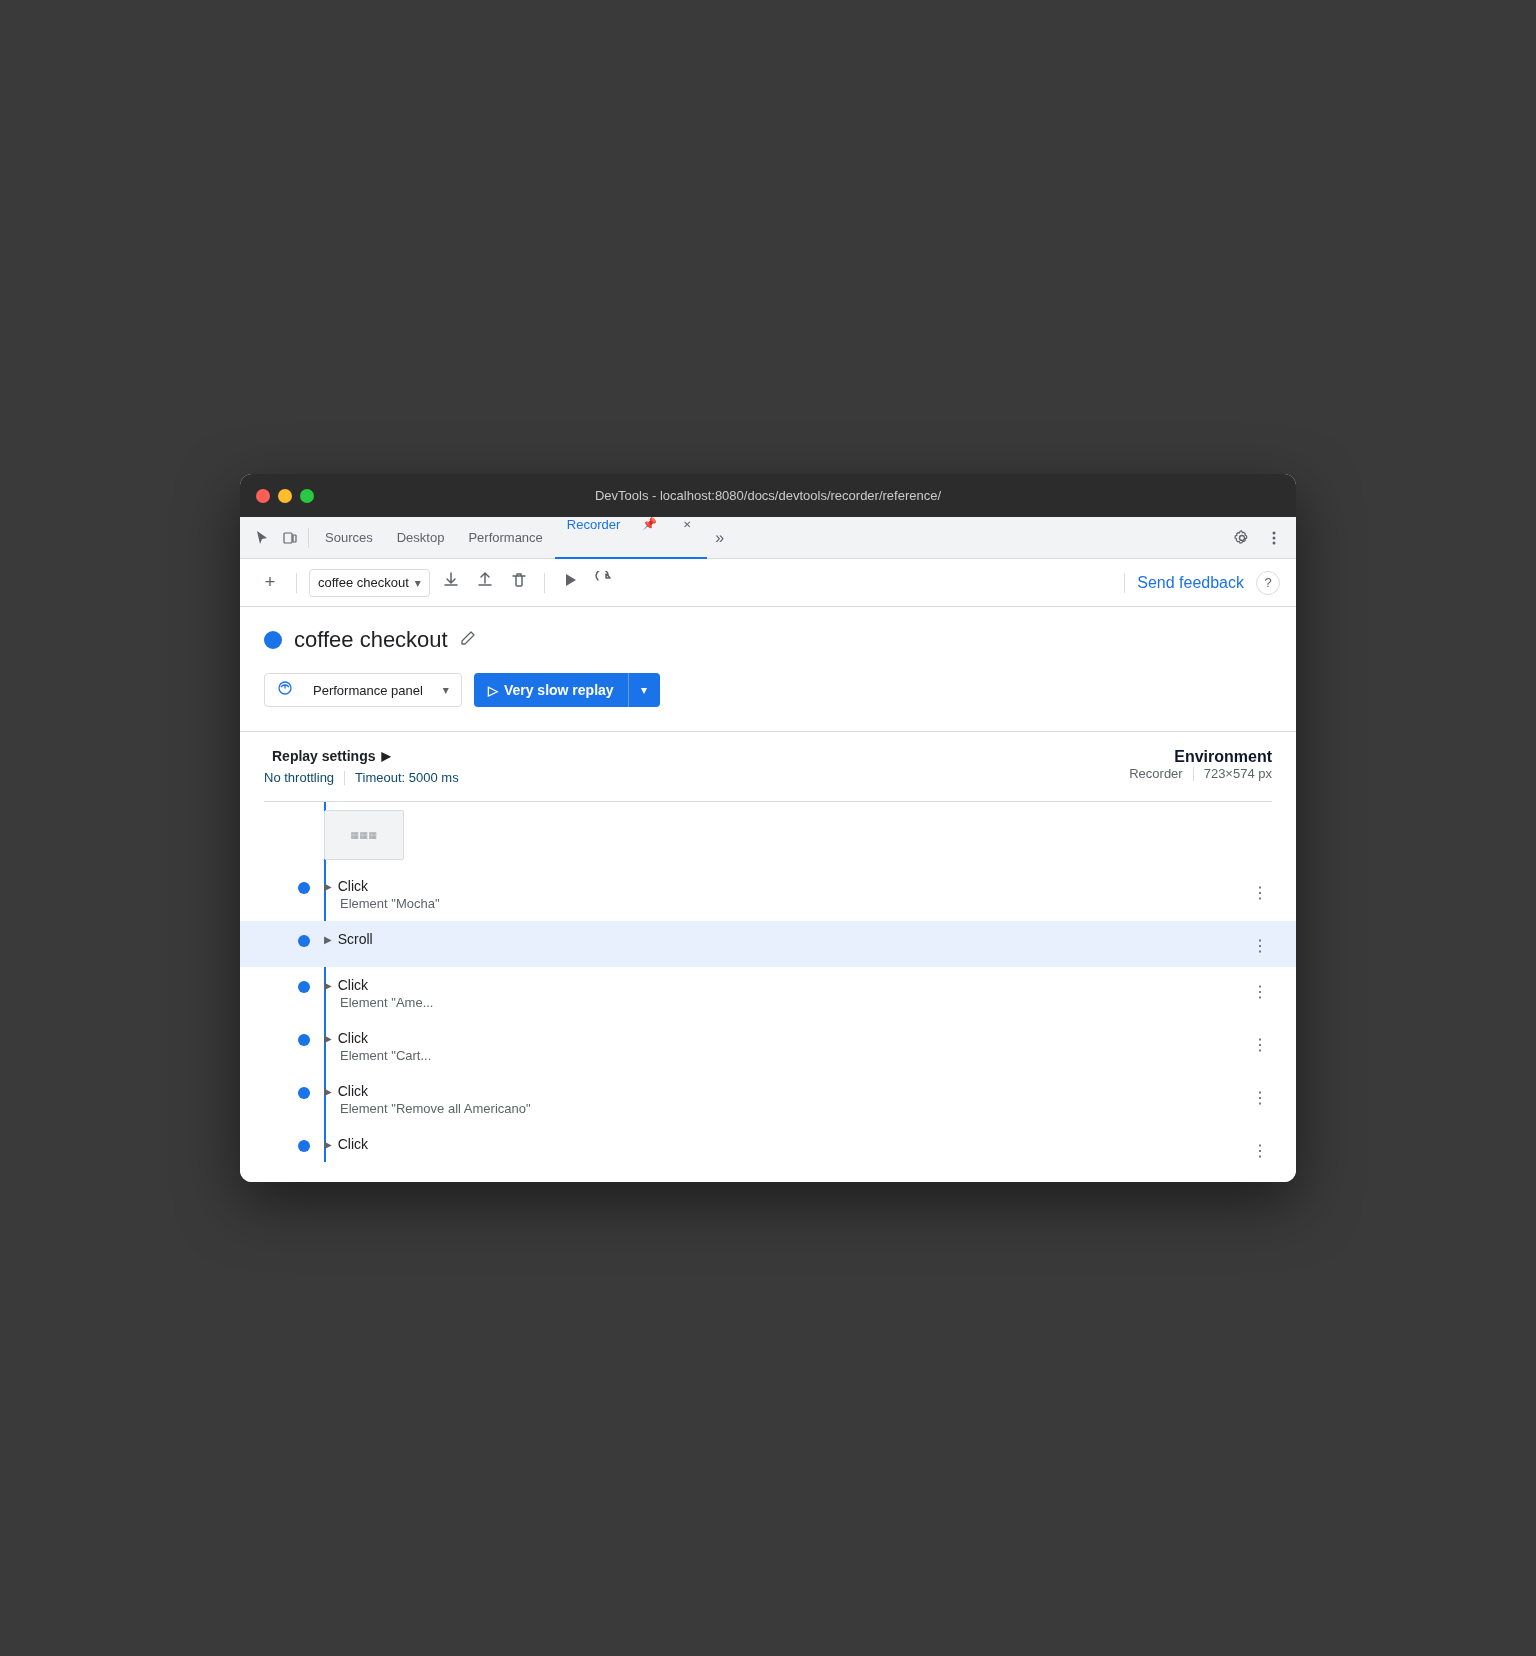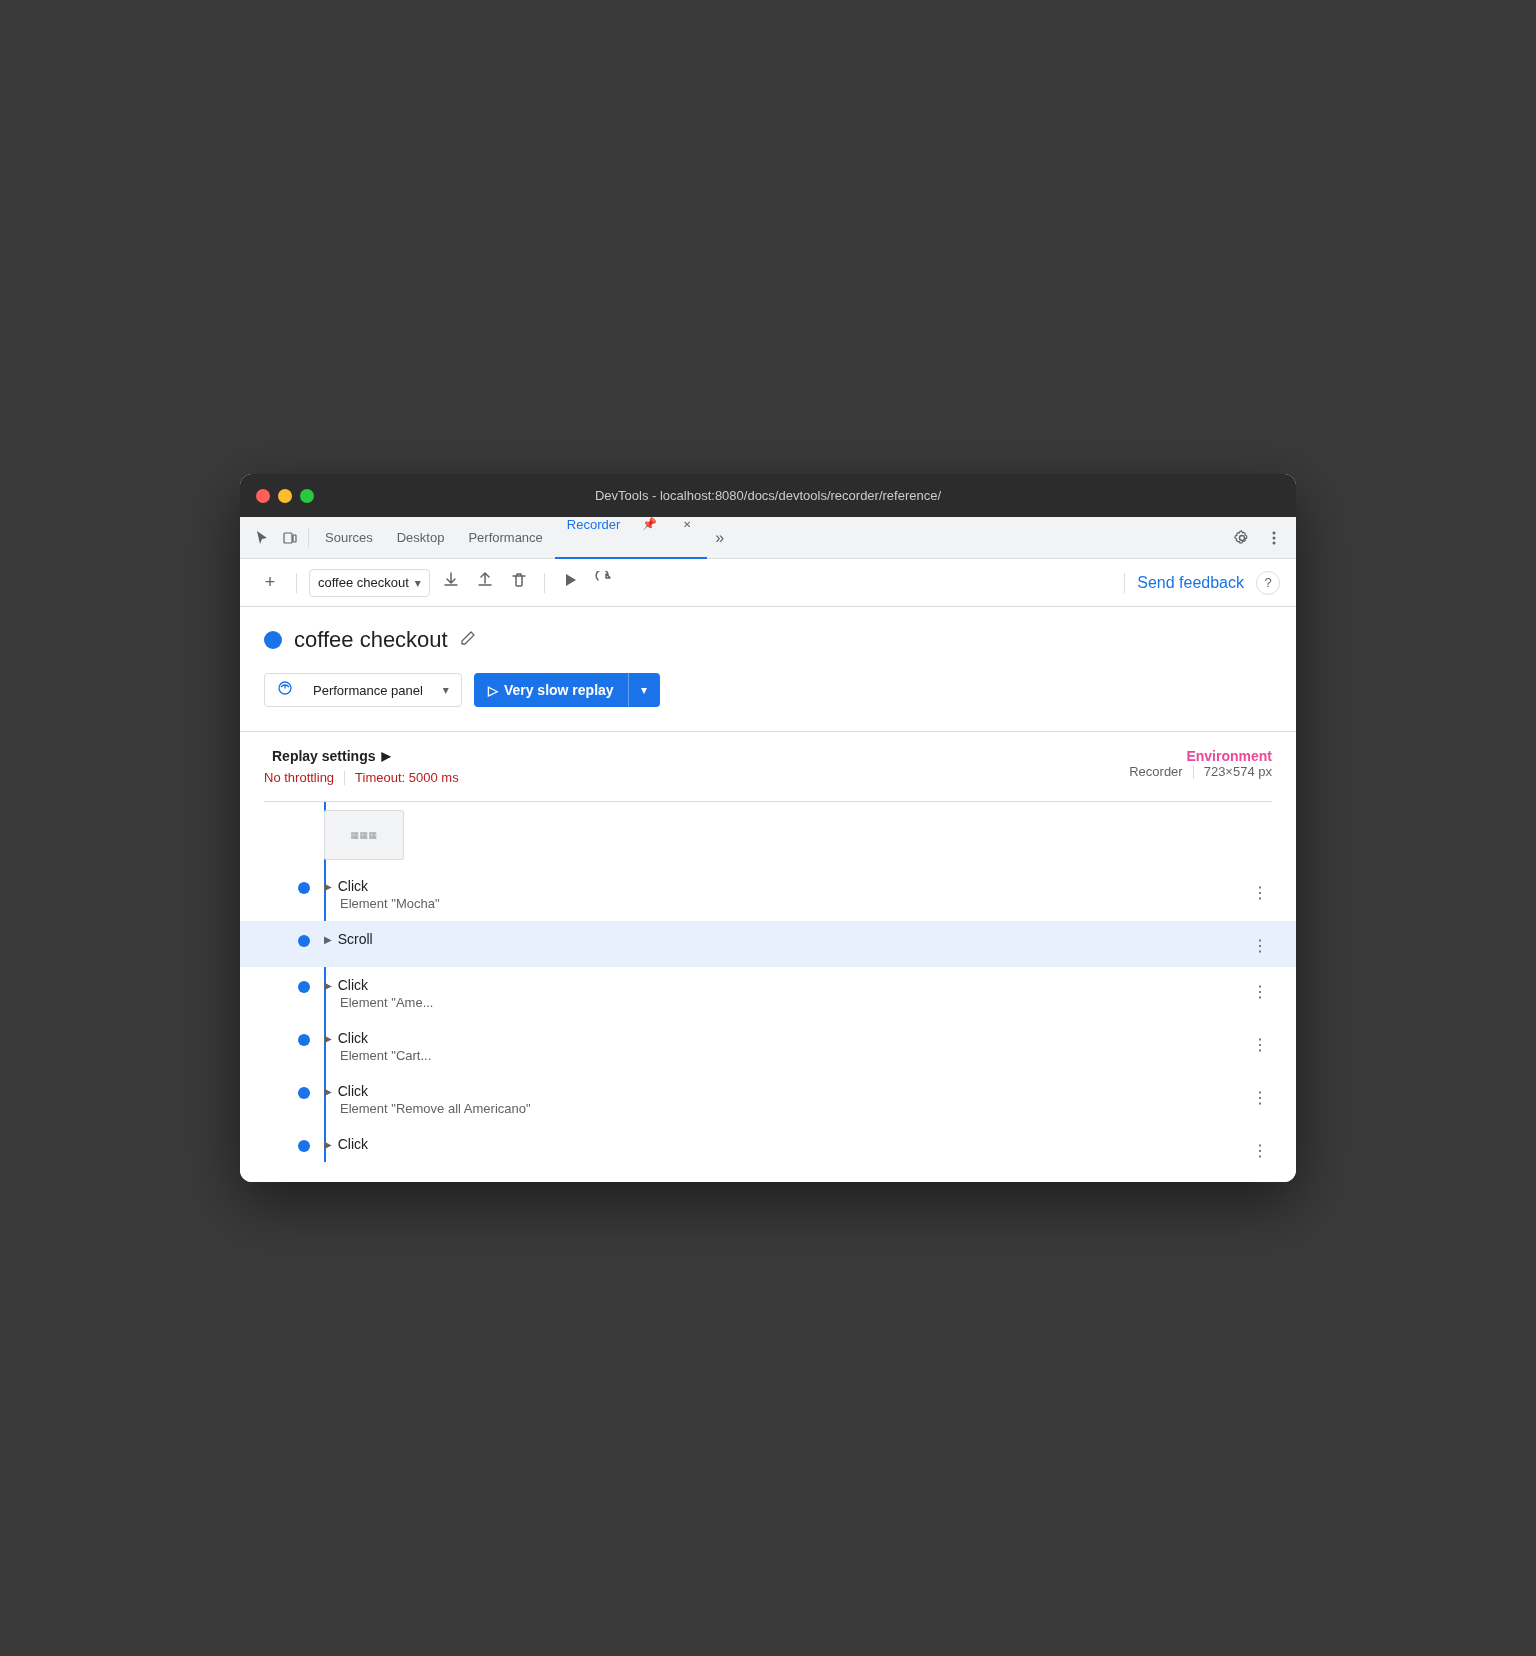--- a/index.html
+++ b/index.html
@@ -354,34 +354,34 @@
     .settings-chevron {
       font-size: 12px;
       color: #202124;
     }
 
     .settings-values {
       display: flex;
       align-items: center;
       gap: 0;
       font-size: 13px;
-      color: #b91c1c;
+      color: #0c4a6e;
     }
 
     .settings-value-divider {
       width: 1px;
       height: 14px;
       background: #dadce0;
       margin: 0 10px;
     }
 
     .env-label {
-      font-size: 14px;
+      font-size: 16px;
       font-weight: 600;
-      color: #ec4899;
+      color: #0f172a;
       margin-bottom: 0;
     }
 
     .env-values {
       display: flex;
       align-items: center;
       justify-content: flex-end;
       gap: 0;
       font-size: 13px;
       color: #5f6368;

